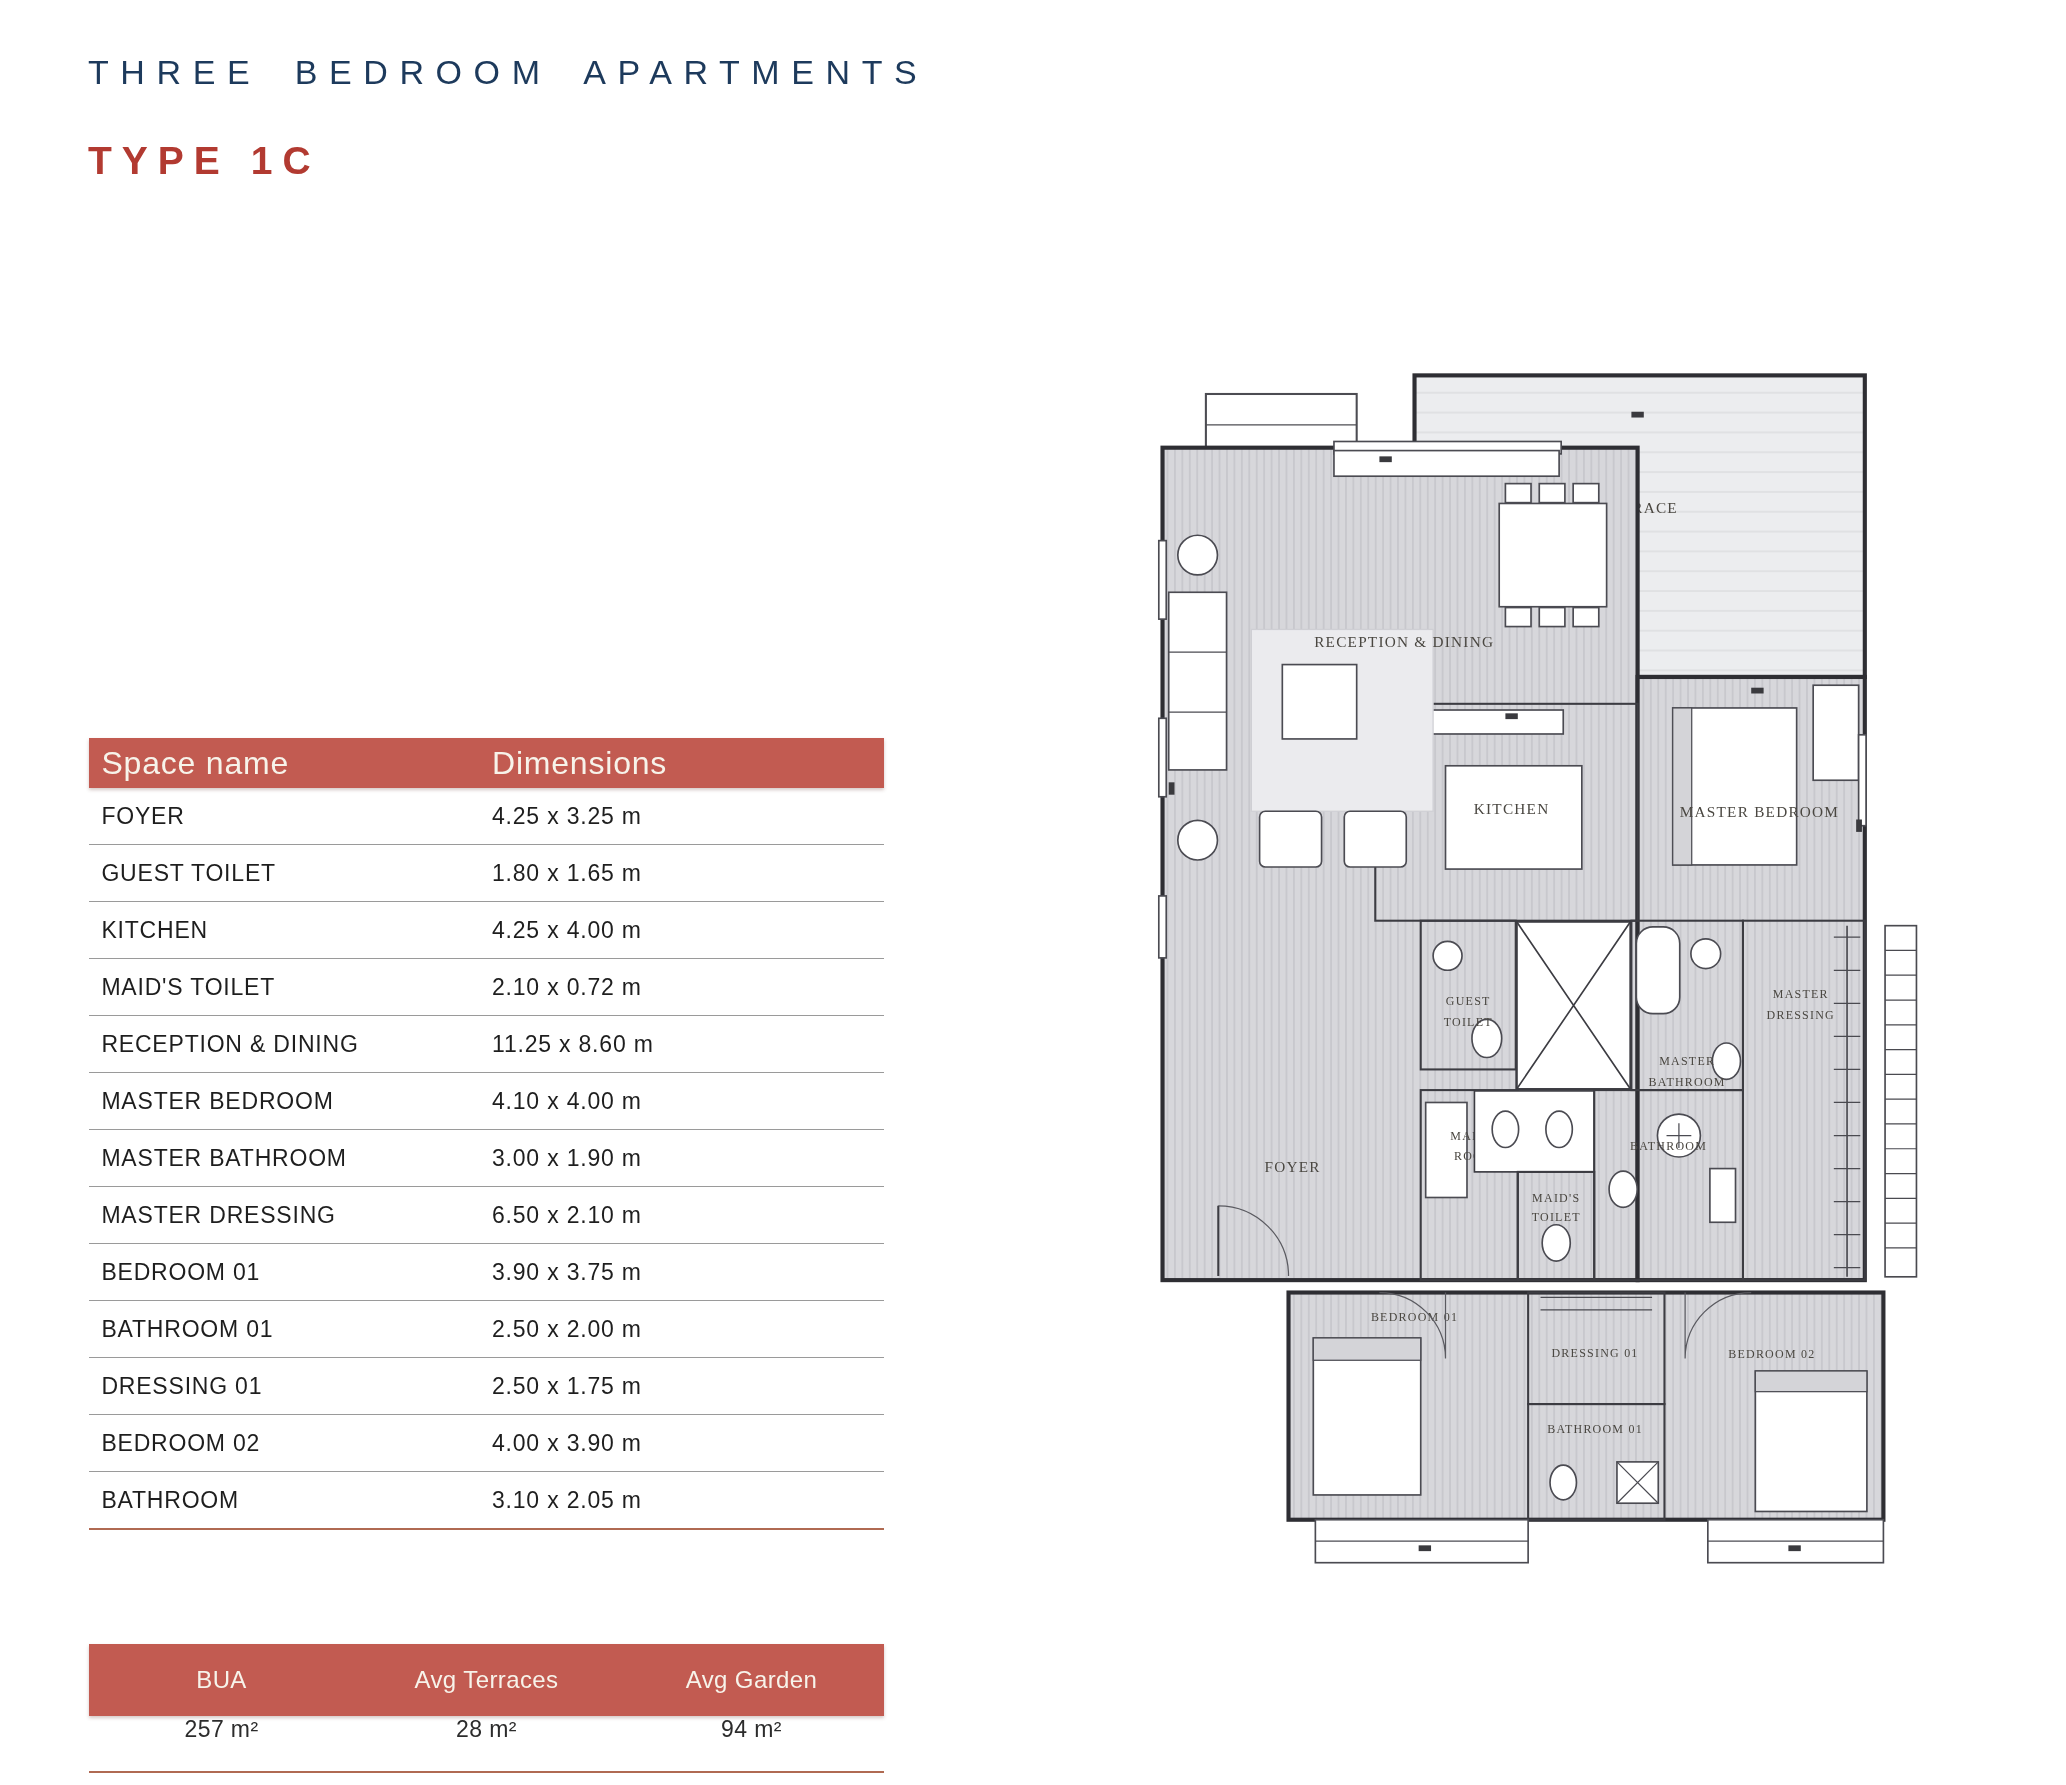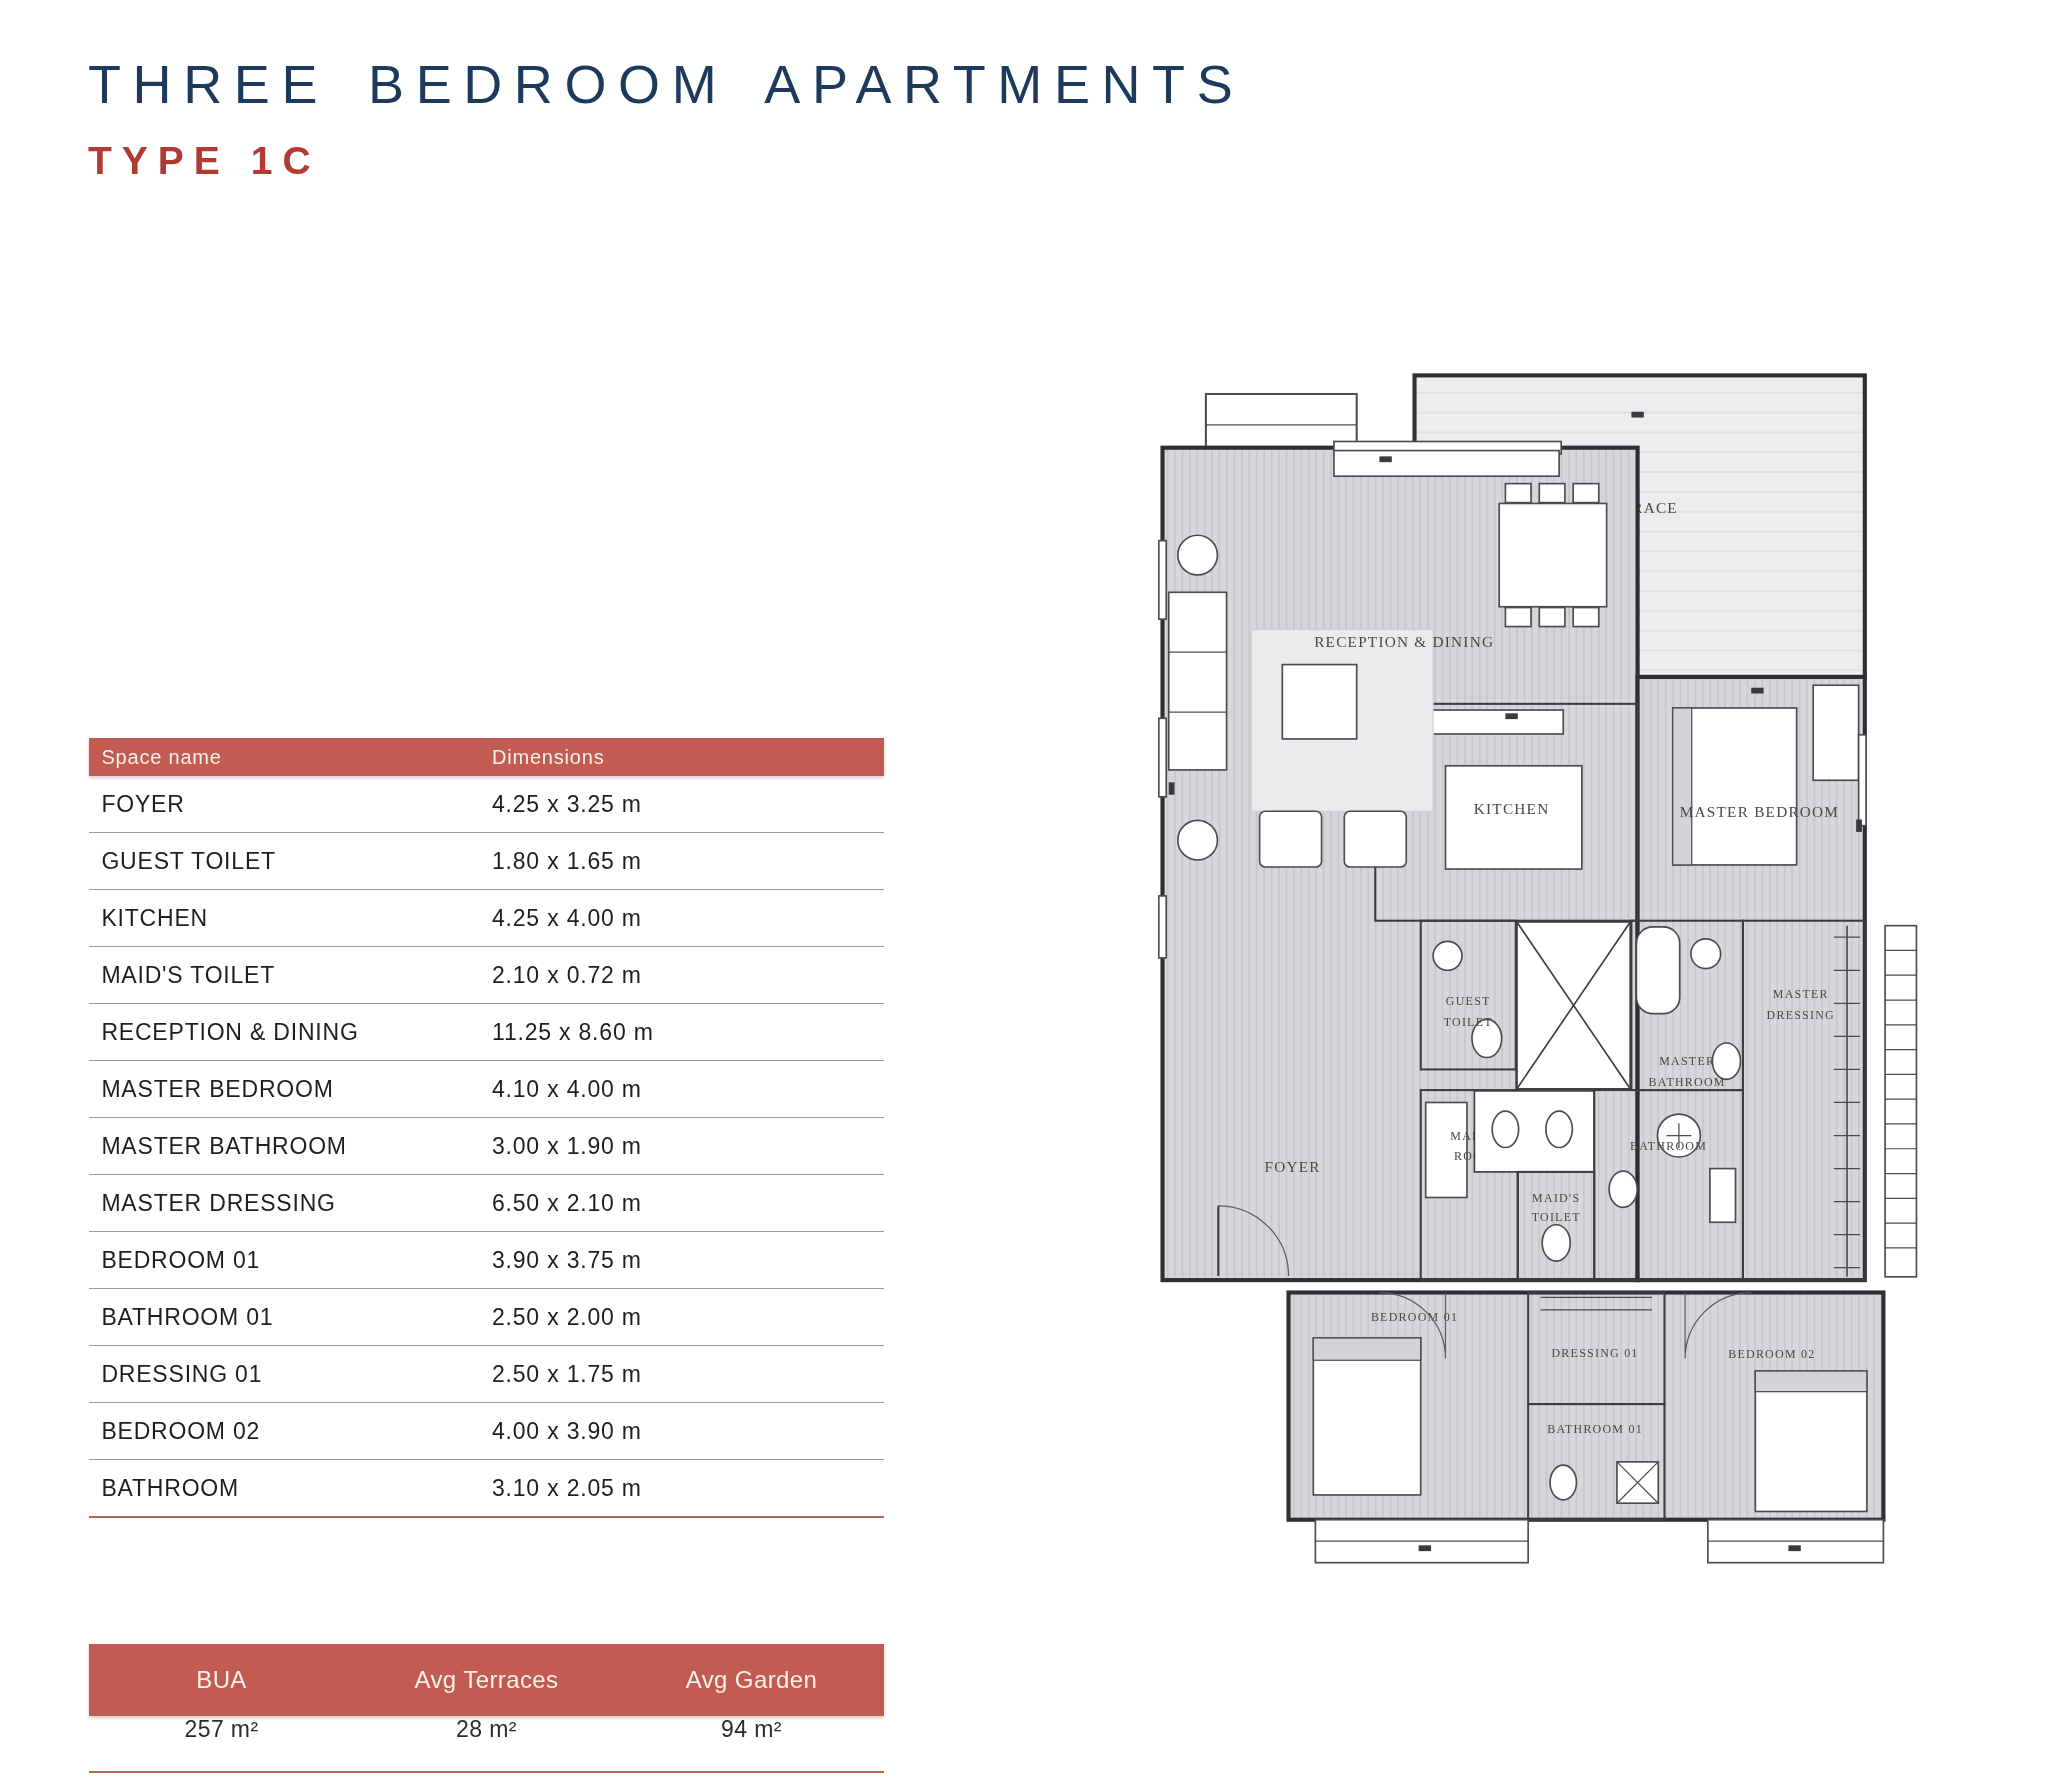--- a/index.html
+++ b/index.html
@@ -1,26 +1,26 @@
 <!DOCTYPE html>
 <html style="font-size:6.6px"><head>
 <meta charset="utf-8">
 <style>
   html,body{margin:0;padding:0;background:#ffffff;}
   body{width:2159px;height:1785px;position:relative;overflow:hidden;
        font-family:"Liberation Sans",sans-serif;-webkit-font-smoothing:antialiased;}
 
-  .page-title{position:absolute;left:88px;top:53px;font-size:54px;font-weight:500;
+  .page-title{position:absolute;left:88px;top:53px;font-size:34px;font-weight:500;
        letter-spacing:11.6px;word-spacing:12.4px;color:#1d3a5c;white-space:nowrap;}
   .page-subtitle{position:absolute;left:88px;top:139px;font-size:39px;font-weight:700;
        letter-spacing:10px;color:#b23a31;white-space:nowrap;}
 
   .dim-table{position:absolute;left:89px;top:738px;width:795px;}
-  .dt-header{display:flex;align-items:center;height:38px;background:#c25b51;
-       color:#f7f3ea;font-size:20px;letter-spacing:0.8px;
+  .dt-header{display:flex;align-items:center;height:50px;background:#c25b51;
+       color:#f7f3ea;font-size:32px;letter-spacing:0.8px;
        box-shadow:0 1.7px 3.3px rgba(90,40,30,.25);}
   .dt-header .c1{padding-left:12.4px;width:403px;box-sizing:border-box;}
   .dt-header .c2{flex:1;}
   .trow{display:flex;align-items:center;height:56px;border-bottom:0.8px solid #9a9a9a;
        font-size:23px;letter-spacing:0.8px;color:#1e1e1e;}
   .trow .c1{padding-left:12.4px;width:403px;box-sizing:border-box;white-space:nowrap;}
   .trow .c2{flex:1;white-space:nowrap;}
   .trow.last{border-bottom:2.9px solid #b06a52;}
 
   .sum-table{position:absolute;left:89px;top:1644px;width:795px;}

